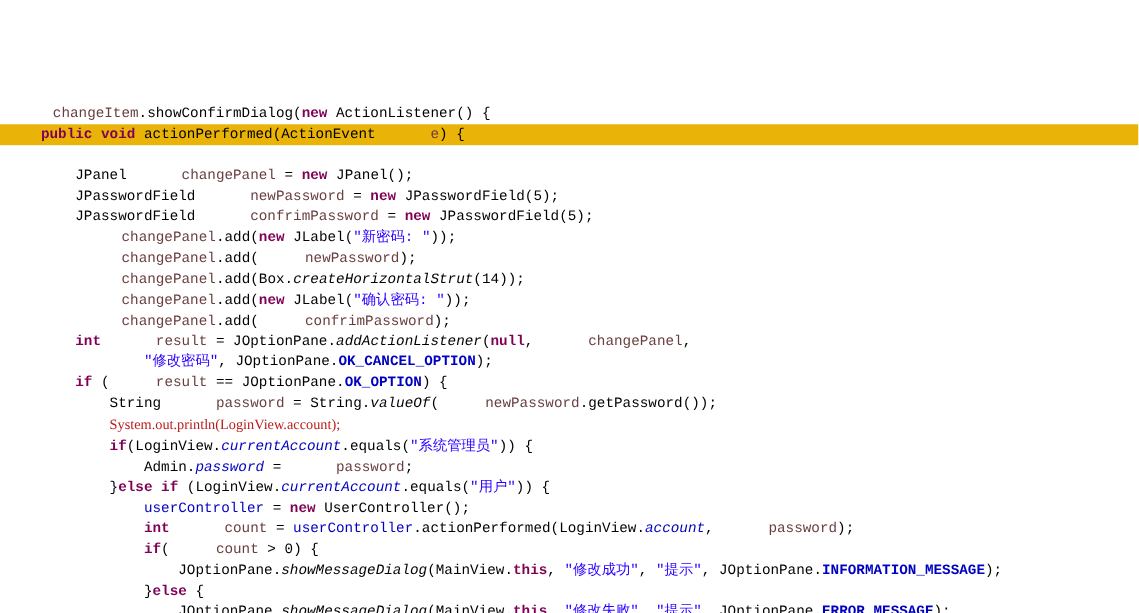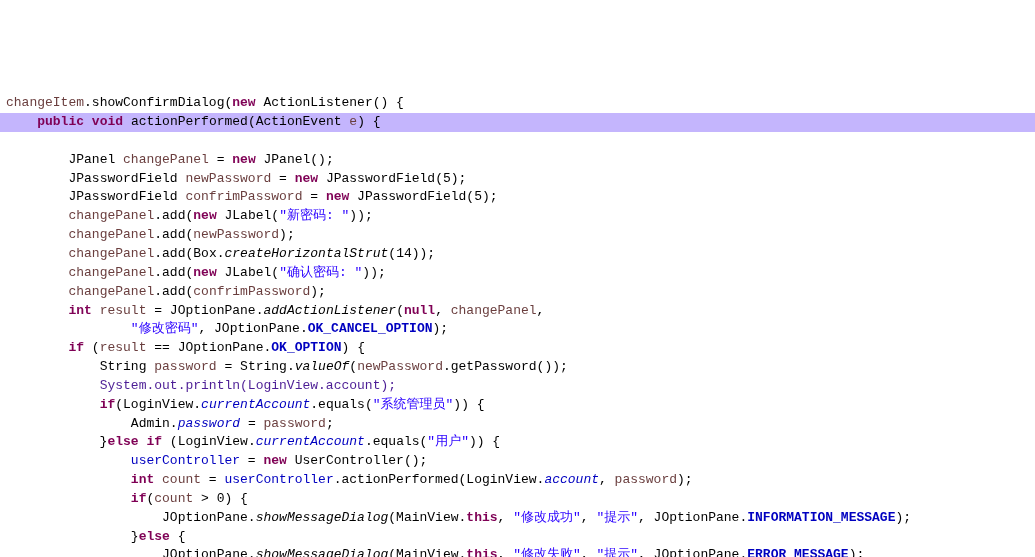--- a/index.html
+++ b/index.html
@@ -6,29 +6,29 @@
     margin: 0;
     padding: 0;
     font-family: Consolas, "Courier New", monospace;
     font-size: 13px;
     line-height: 1.45;
     background: #ffffff;
     white-space: pre;
     color: #000;
   }
   .line { padding: 0 6px; }
-  .hl { background: #c4b5fd; display: block; }
+  .hl { background: #eab308; display: block; }
   .kw     { color: #7f0055; font-weight: bold; }                        
-  .var    { color: #6a3e3e; }                        
+  .var    { color: #6a3e3e; margin-left: 42px; }                        
   .methIt { color: #000000; font-style: italic; }    
   .str    { color: #2a00ff; }                        
   .field  { color: #0000c0; }                        
   .fieldIt{ color: #0000c0; font-style: italic; }    
   .const  { color: #0000c0; font-weight: bold; } 
-  .comment{ color: #4c1d95; }
+  .comment{ color: #b91c1c; font-family: Liberation Serif, serif; }
 </style>
 </head>
 <body>
 
 
 
 <div>
 <span class="line"><span class="var">changeItem</span>.<span>showConfirmDialog</span>(<span class="kw">new</span> <span>ActionListener</span>() {</span>
 <span class="line hl">    <span class="kw">public</span> <span class="kw">void</span> <span>actionPerformed</span>(<span>ActionEvent</span> <span class="var">e</span>) {</span>
 <span class="line">        <span>JPanel</span> <span class="var">changePanel</span> = <span class="kw">new</span> <span>JPanel</span>();</span>

